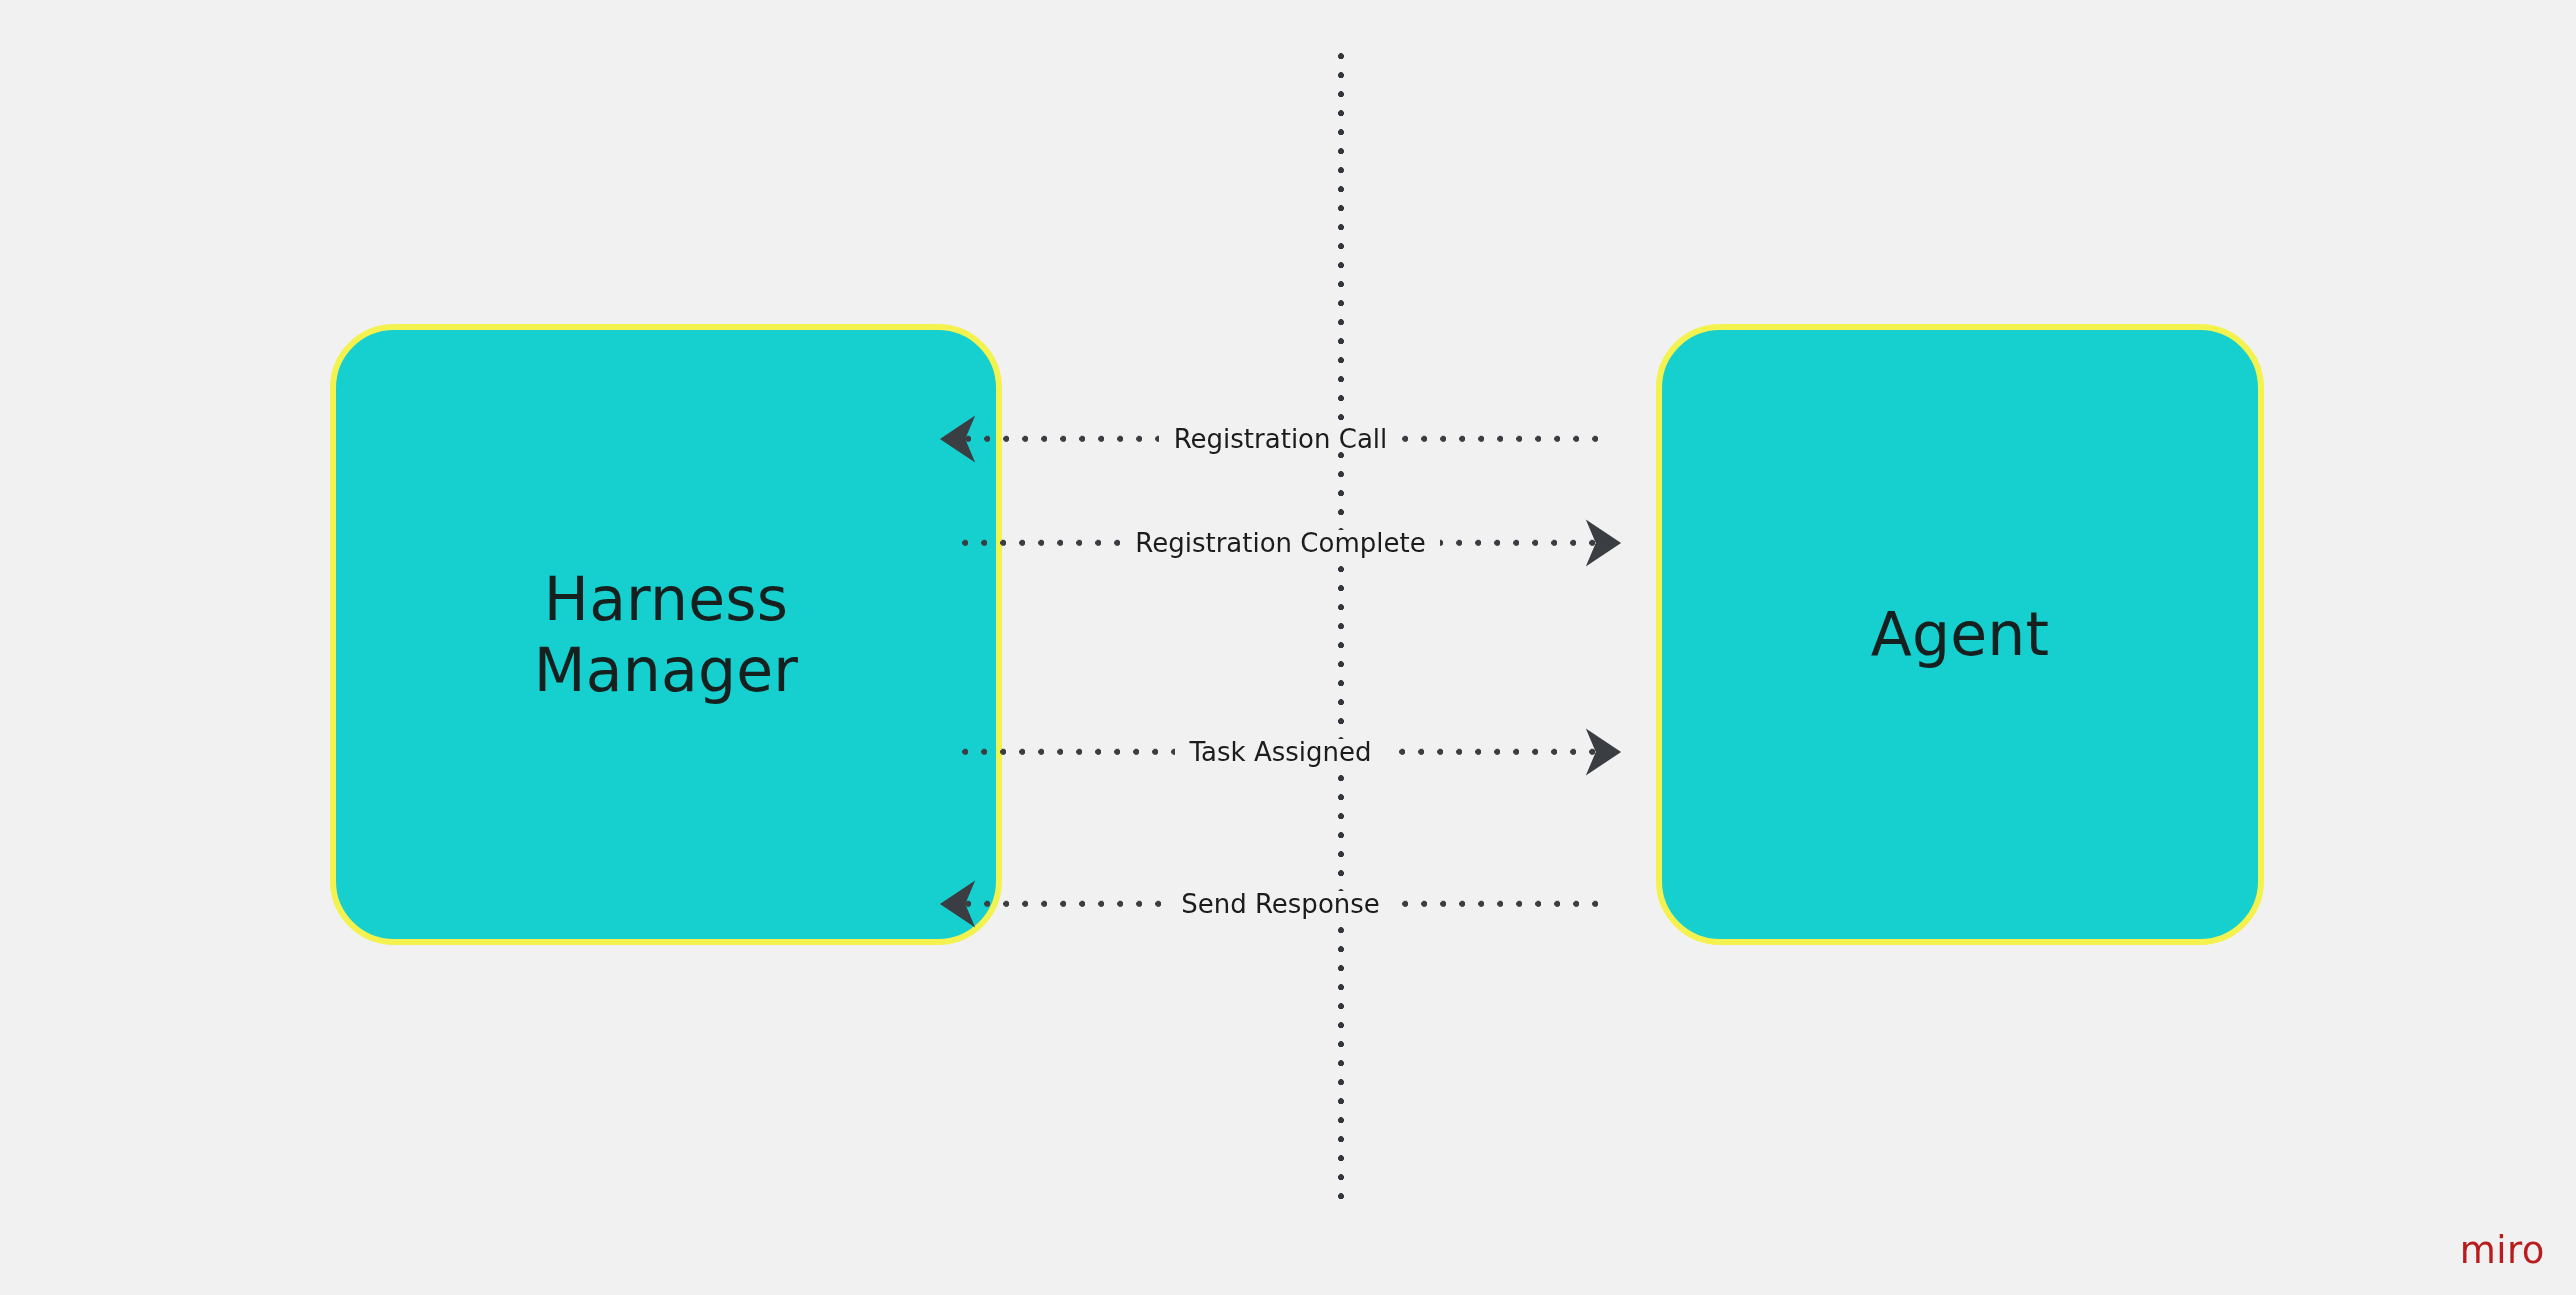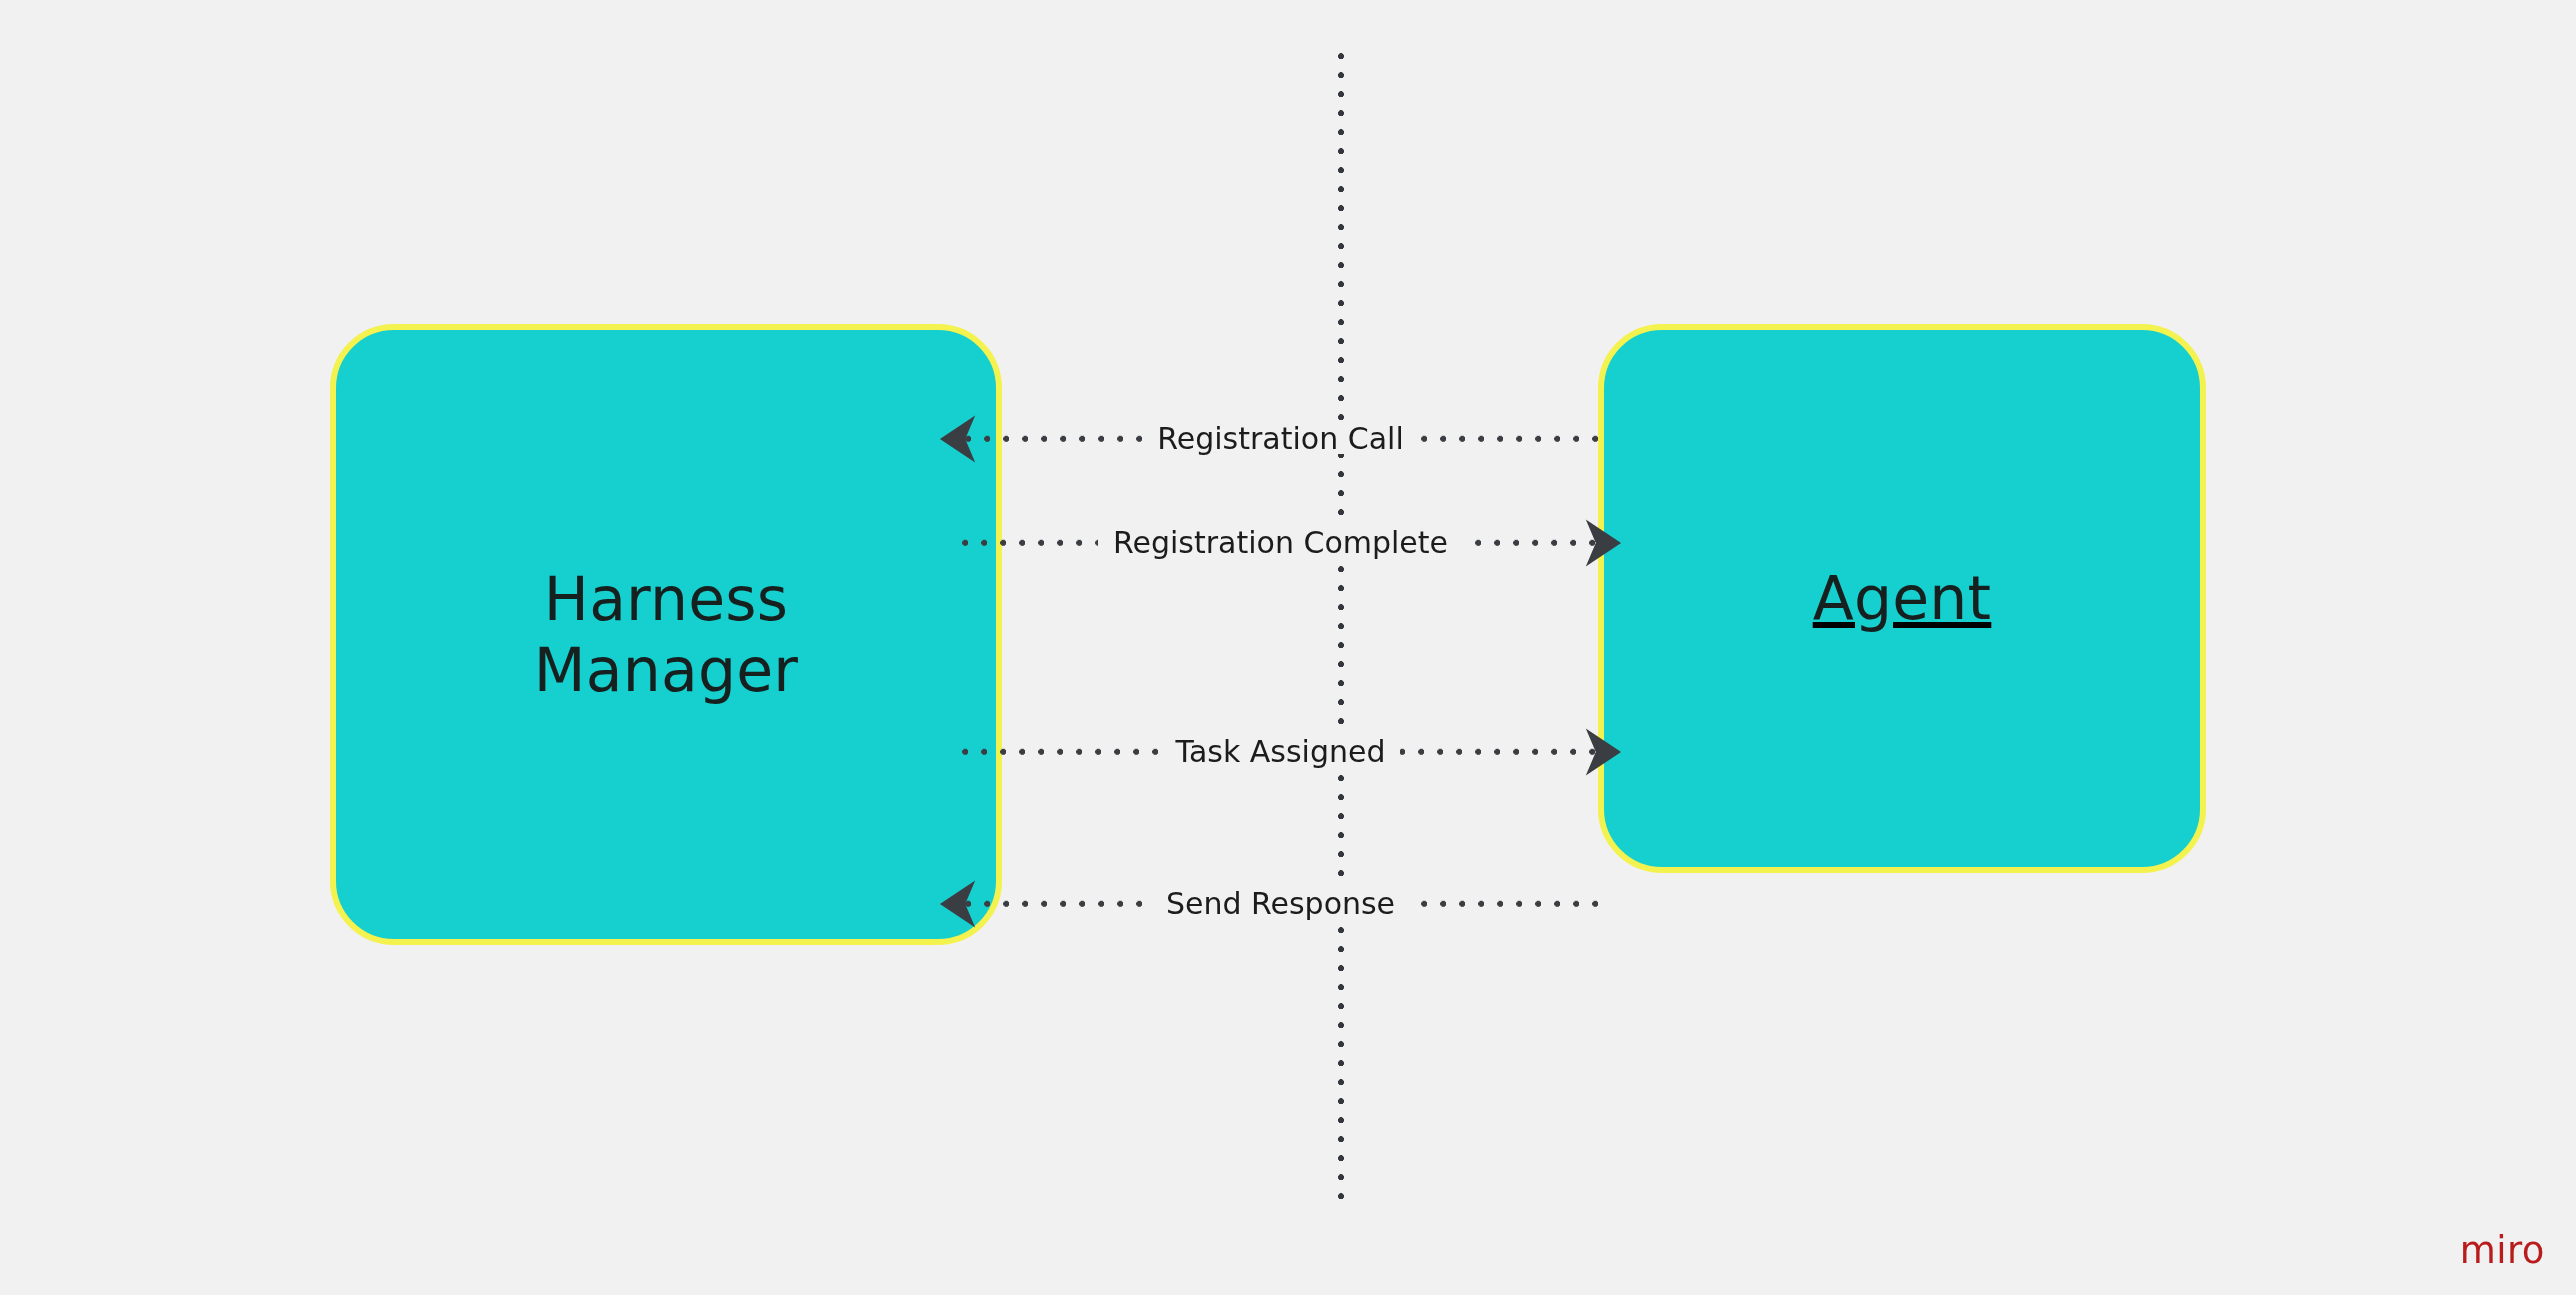--- a/index.html
+++ b/index.html
@@ -54,25 +54,24 @@
     white-space: pre-line;
   }
 
   #node-harness-manager {
     left: 330px;
     top: 324px;
     width: 672px;
     height: 621px;
   }
   #node-agent {
-    left: 1598px;
+    left: 1656px;
     top: 324px;
     width: 608px;
-    height: 549px;
-    text-decoration: underline;
+    height: 621px;
   }
 
   
   .message {
     position: absolute;
     left: 939px;
     width: 683px;
     height: 55px;
     display: flex;
     align-items: center;
@@ -105,21 +104,21 @@
   .message.dir-left  .arrowhead { left: 0px; }
   .message.dir-right .arrowhead { right: 0px; }
 
   .msg-text {
     position: relative;
     z-index: 2;
     margin: 0 auto;
     padding: 0 14.6px;
     background: #F1F1F1;
     color: #1C1C1C;
-    font-size: 30px;
+    font-size: 26px;
     line-height: 1;
     white-space: nowrap;
   }
 
   
   .watermark {
     position: absolute;
     right: 31px;
     bottom: 24px;
     color: #b91c1c;

